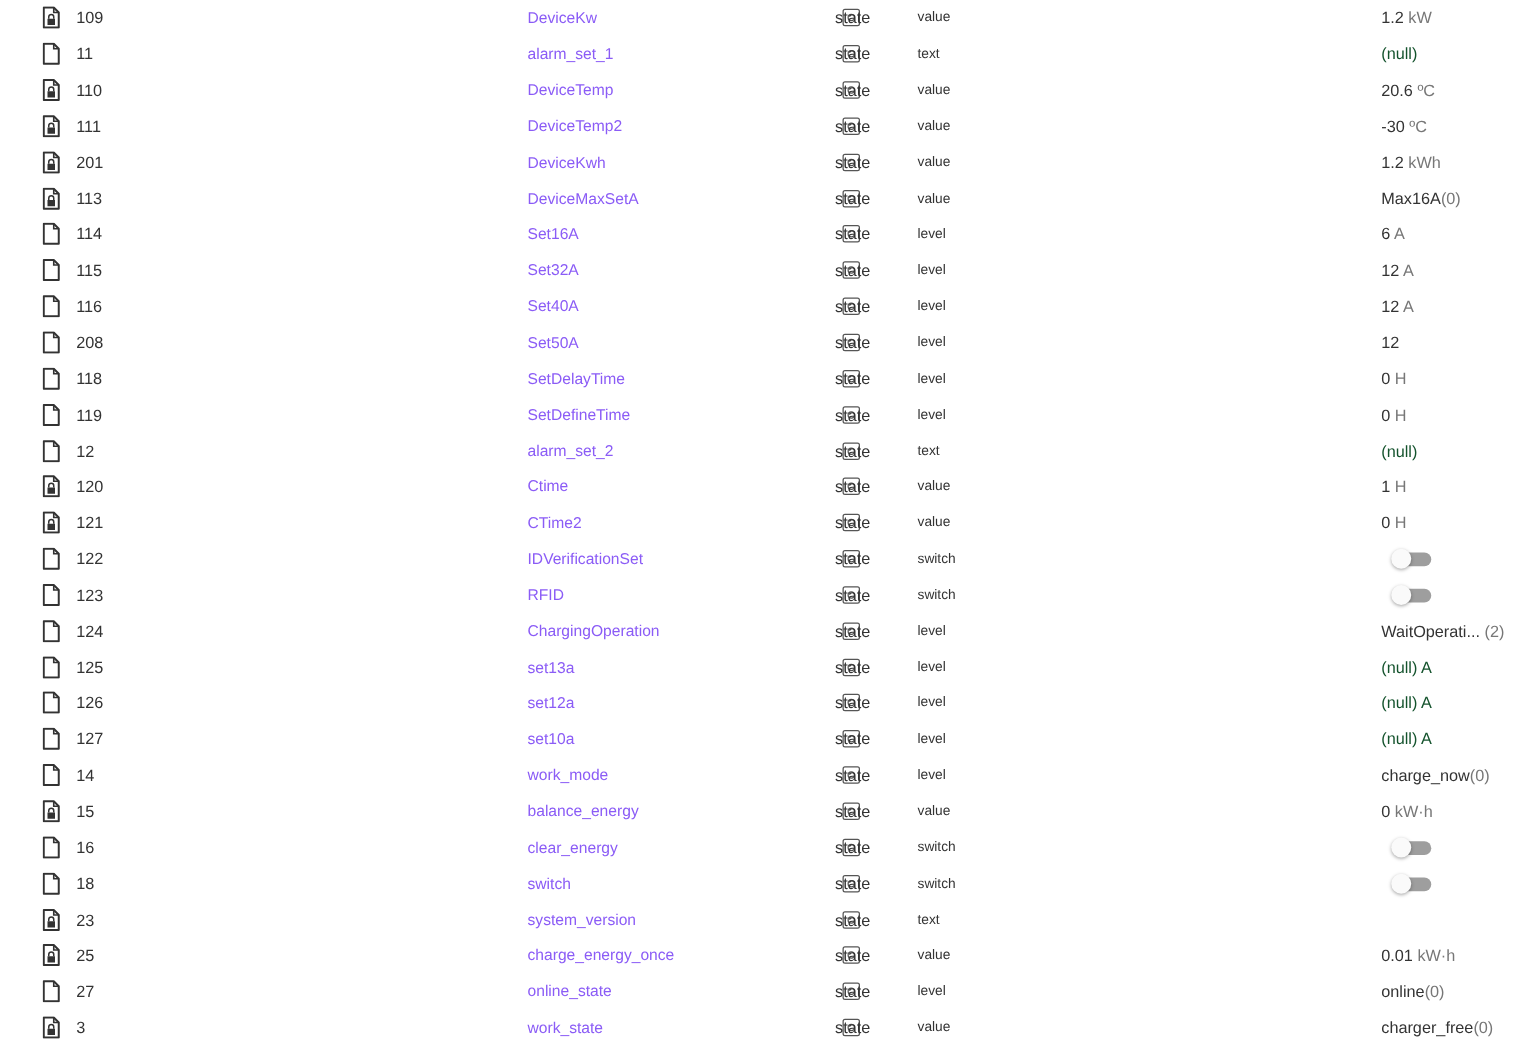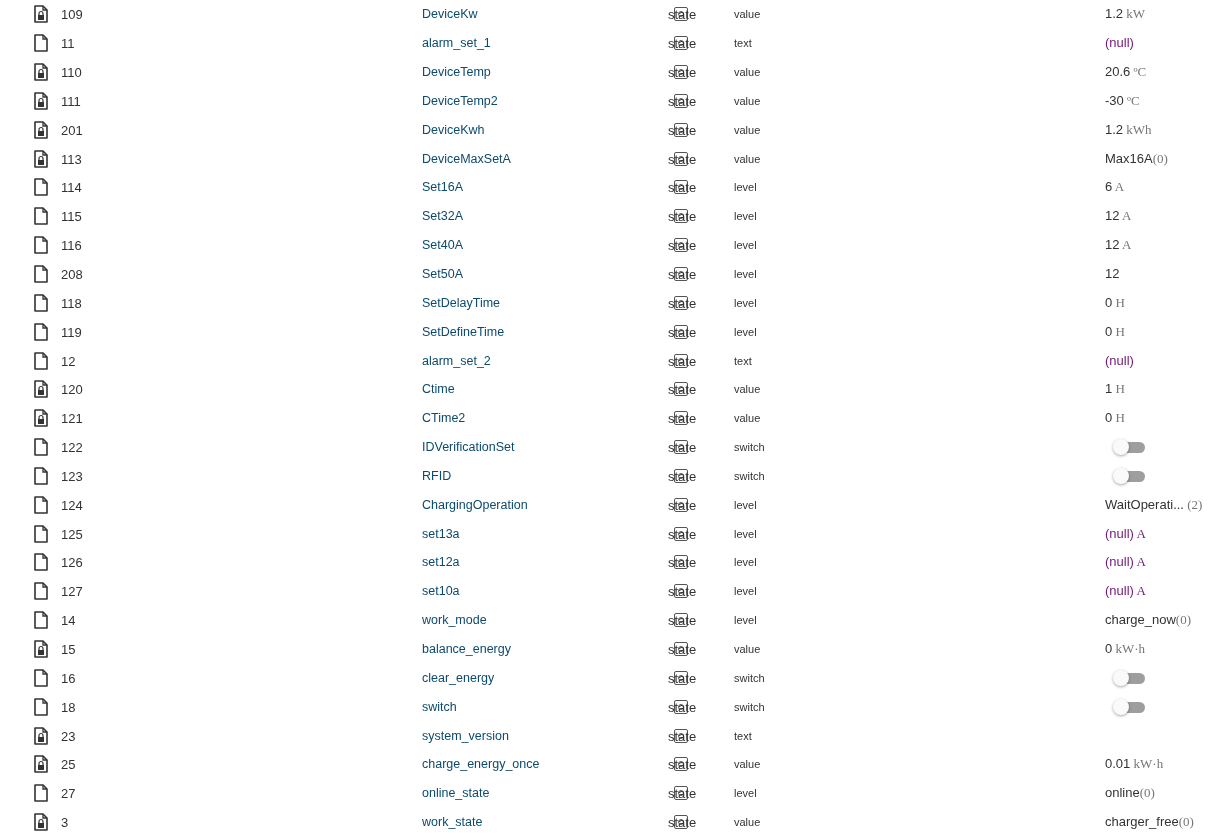--- a/index.html
+++ b/index.html
@@ -33,21 +33,21 @@
     }
     .file-icon svg { display: block; }
     .row-id {
       left: 61px;
       font-size: 13px;
       color: #333;
     }
     .row-name {
       left: 422px;
       font-size: 12.5px;
-      color: #0c4a6e;
+      color: #8b5cf6;
     }
     .role-box {
       left: 674px;
       width: 14px;
       height: 14px;
       border: 1px solid #555;
       border-radius: 2px;
       box-sizing: border-box;
     }
     .role-box::after {
@@ -71,22 +71,22 @@
       font-size: 11px;
       color: #333;
       text-align: center;
     }
     .row-value {
       left: 1105px;
       font-size: 13px;
       color: #333;
       white-space: nowrap;
     }
-    .row-value .unit { color: #777; font-family: Liberation Serif, serif; }
-    .row-value.null, .row-value.null .unit { color: #701a75; }
+    .row-value .unit { color: #777; }
+    .row-value.null, .row-value.null .unit { color: #14532d; }
     .toggle {
       left: 1113px;
       width: 34px;
       height: 18px;
     }
     .toggle .track {
       position: absolute;
       left: 6px;
       top: 4px;
       width: 26px;

